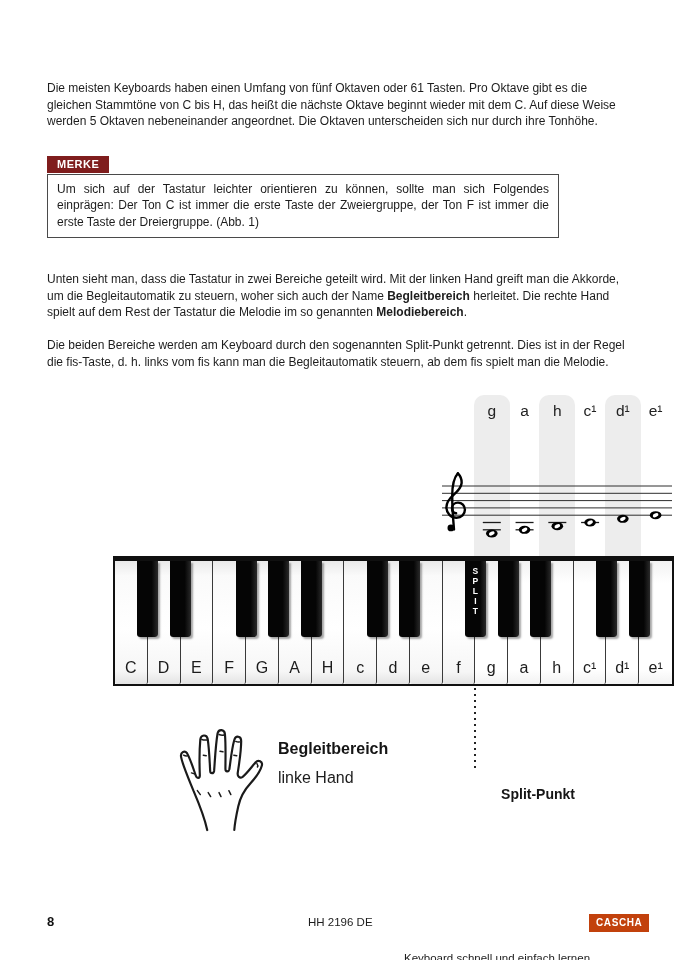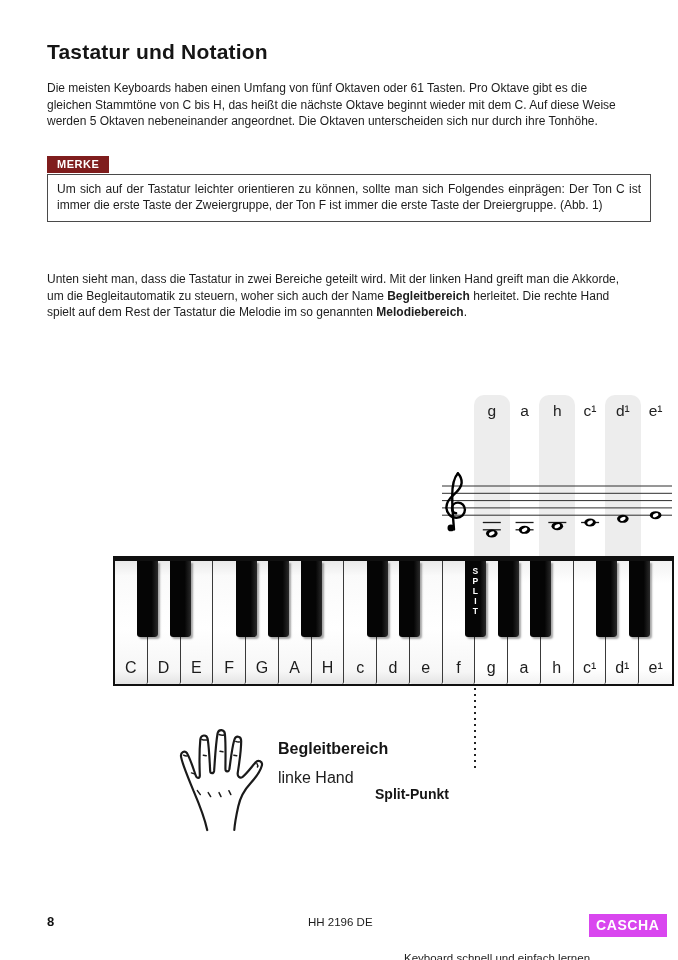--- a/index.html
+++ b/index.html
@@ -24,21 +24,21 @@
   .p-intro{top:80px;}
   .p-split{top:271px;}
   .p-split2{top:337px;}
   .merke-label{
     left:47px;top:156px;
     background:#7f1d1d;color:#fff;
     font-size:11px;font-weight:bold;letter-spacing:.5px;
     padding:2px 10px 3px 10px;
   }
   .merke-box{
-    left:47px;top:174px;width:604px;
+    left:47px;top:174px;width:512px;
     box-sizing:border-box;
     border:1px solid #4a4a4a;
     padding:6px 9px 7px 9px;
     font-size:12px;line-height:16.4px;
     text-align:justify;
   }
   
   .figure{left:0;top:390px;width:678px;height:465px;}
   .hl-bar{
     position:absolute;top:5px;height:161px;width:36px;
@@ -82,56 +82,56 @@
     text-align:center;color:#fff;
     font-size:8.5px;font-weight:bold;line-height:10px;
   }
   .split-dotted{
     position:absolute;left:474px;top:298px;width:2.4px;height:84px;
     background:repeating-linear-gradient(180deg,#222 0 2.4px,transparent 2.4px 6px);
     z-index:1;
   }
   .split-point-label{
     position:absolute;left:375px;top:396px;width:200px;
-    text-align:left;font-size:14px;font-weight:bold;color:#151515;
+    text-align:right;font-size:14px;font-weight:bold;color:#151515;
   }
   .hand-svg{position:absolute;left:170px;top:314px;width:102px;height:128px;}
   .hand-title{
     position:absolute;left:278px;top:350px;
     font-size:16px;font-weight:bold;color:#151515;
   }
   .hand-subtitle{
     position:absolute;left:278px;top:379px;
     font-size:16px;color:#1d1d1d;
   }
   
   .footer-pagenum{left:47px;top:914px;font-size:13px;font-weight:bold;color:#111;}
   .footer-code{left:308px;top:916px;font-size:11.5px;color:#1d1d1d;}
   .footer-book{left:404px;top:916px;font-size:11.5px;color:#1d1d1d;margin-top:36px;}
   .footer-logo{
     left:589px;top:914px;
-    background:#d946ef;color:#fff;
-    font-size:14px;font-weight:bold;letter-spacing:.6px;
+    background:#c2410c;color:#fff;
+    font-size:10px;font-weight:bold;letter-spacing:.6px;
     padding:3px 7px 4px 7px;
   }
 </style>
 </head>
 <body>
 
 <div class="page">
 
-  <div class="abs page-title">Tastatur und Notation</div>
 
   <div class="abs body-text p-intro">Die meisten Keyboards haben einen Umfang von fünf Oktaven oder 61 Tasten. Pro Oktave gibt es die gleichen Stammtöne von C bis H, das heißt die nächste Oktave beginnt wieder mit dem C. Auf diese Weise werden 5 Oktaven nebeneinander angeordnet. Die Oktaven unterscheiden sich nur durch ihre Tonhöhe.</div>
 
   <div class="abs merke-label">MERKE</div>
   <div class="abs merke-box">Um sich auf der Tastatur leichter orientieren zu können, sollte man sich Folgendes einprägen: Der Ton C ist immer die erste Taste der Zweiergruppe, der Ton F ist immer die erste Taste der Dreiergruppe. (Abb. 1)</div>
 
   <div class="abs body-text p-split"><span>Unten sieht man, dass die Tastatur in zwei Bereiche geteilt wird. Mit der linken Hand greift man die Akkorde, um die Begleitautomatik zu steuern, woher sich auch der Name </span><strong>Begleitbereich</strong><span> herleitet. Die rechte Hand spielt auf dem Rest der Tastatur die Melodie im so genannten </span><strong>Melodiebereich</strong><span>.</span></div>
 
+  <div class="abs body-text p-split2">Die beiden Bereiche werden am Keyboard durch den sogenannten Split-Punkt getrennt. Dies ist in der Regel die fis-Taste, d. h. links vom fis kann man die Begleitautomatik steuern, ab dem fis spielt man die Melodie.</div>
 
   <div class="abs figure">
 
     <div id="bars">
         <div class="hl-bar" style="left: 473.794px; background: rgb(237, 237, 237);"></div>
         <div class="hl-bar" style="left: 539.324px; background: rgb(237, 237, 237);"></div>
         <div class="hl-bar" style="left: 604.853px; background: rgb(237, 237, 237);"></div>
       </div>
     <div id="melody-labels">
         <div class="melody-label" style="left: 471.794px;">g</div>

